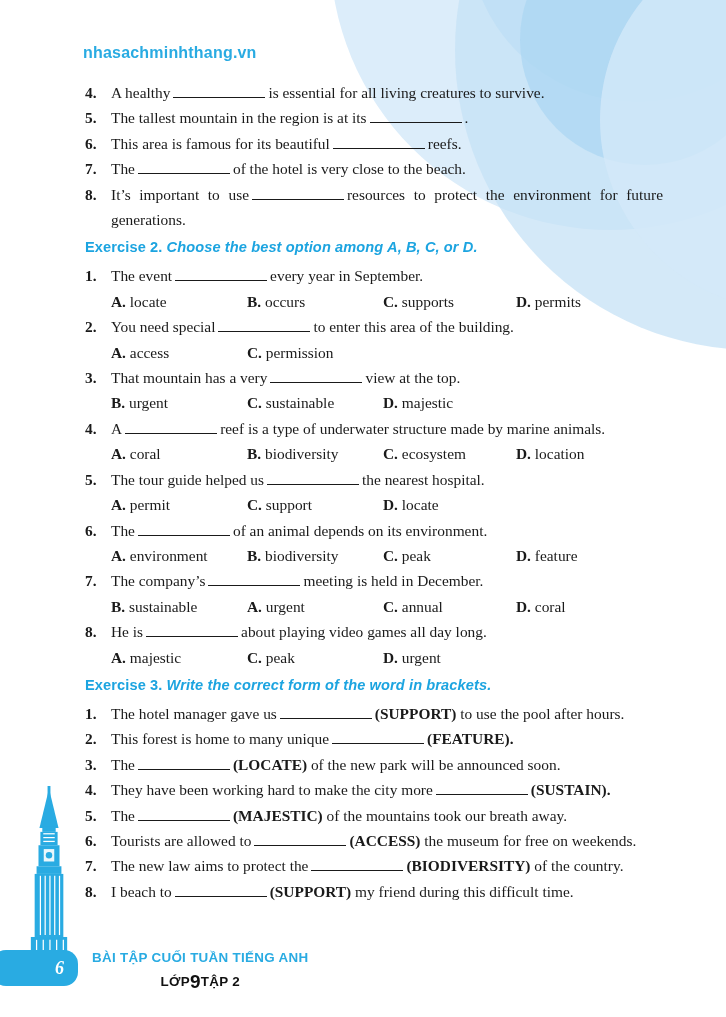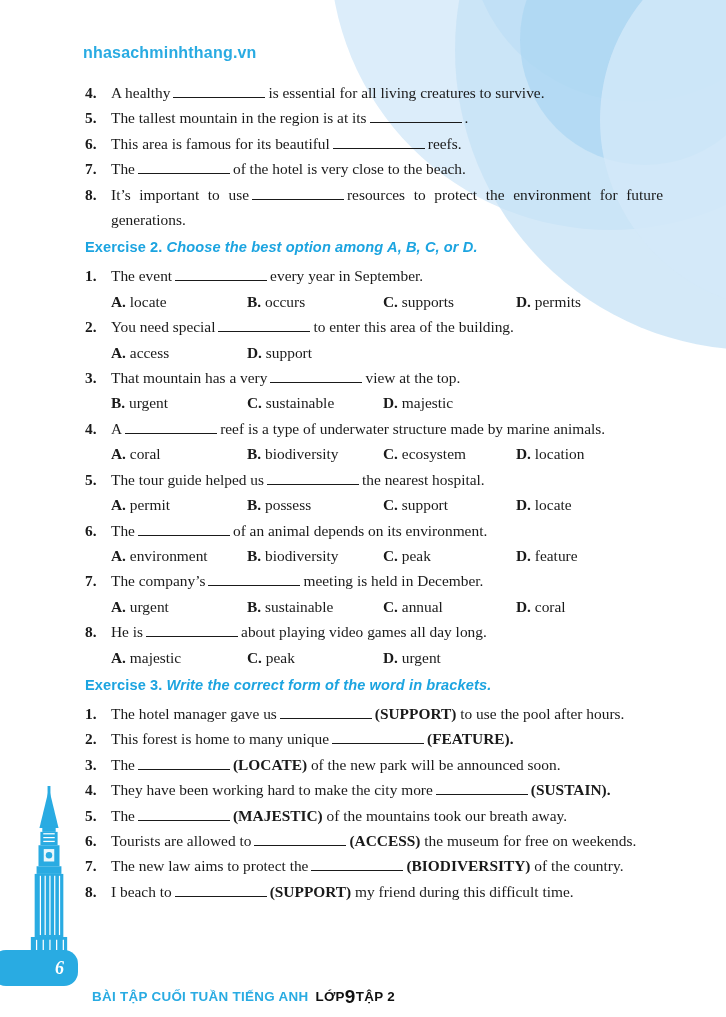--- a/index.html
+++ b/index.html
@@ -53,24 +53,24 @@
   
   .page-pill{
     position:absolute; left:-8px; top:950px; width:86px; height:36px;
     background:#29ABE2; border-radius:14px; z-index:2;
     display:flex; align-items:center; justify-content:flex-end;
     padding-right:14px; box-sizing:border-box;
     color:#fff; font-family:"Liberation Serif", serif;
     font-weight:bold; font-style:italic; font-size:18px;
   }
   .footer-title{
-    position:absolute; left:92px; top:978px; height:36px; z-index:2;
+    position:absolute; left:92px; top:950px; height:36px; z-index:2;
     display:flex; align-items:center; gap:7px;
     font-family:"Liberation Sans", sans-serif; font-weight:800;
-    font-size:13.4px; letter-spacing:.3px; white-space:nowrap;
+    font-size:13.4px; letter-spacing:.3px; white-space:nowrap;flex-direction:column;
   }
   .f-cyan{color:#29ABE2;}
   .f-black{color:#111; display:flex; align-items:center; }
   .f-nine{font-size:19px; font-weight:900; line-height:1;}
 </style>
 </head>
 <body>
 
 <div class="page">
 
@@ -120,21 +120,21 @@
       <span class="opt"><b>C.</b> <span>supports</span></span>
       <span class="opt"><b>D.</b> <span>permits</span></span>
     </div>
 
     <div class="q-row">
       <span class="q-num">2.</span>
       <span class="q-text"><span>You need special</span><span class="blank"></span><span>to enter this area of the building.</span></span>
     </div>
     <div class="opt-row">
       <span class="opt"><b>A.</b> <span>access</span></span>
-      <span class="opt"><b>D.</b> <span>support</span></span>
+      <span class="opt"><b>C.</b> <span>permission</span></span>
     </div>
 
     <div class="q-row">
       <span class="q-num">3.</span>
       <span class="q-text"><span>That mountain has a very</span><span class="blank"></span><span>view at the top.</span></span>
     </div>
     <div class="opt-row">
       <span class="opt"><b>B.</b> <span>urgent</span></span>
       <span class="opt"><b>C.</b> <span>sustainable</span></span>
       <span class="opt"><b>D.</b> <span>majestic</span></span>
@@ -150,43 +150,42 @@
       <span class="opt"><b>C.</b> <span>ecosystem</span></span>
       <span class="opt"><b>D.</b> <span>location</span></span>
     </div>
 
     <div class="q-row">
       <span class="q-num">5.</span>
       <span class="q-text"><span>The tour guide helped us</span><span class="blank"></span><span>the nearest hospital.</span></span>
     </div>
     <div class="opt-row">
       <span class="opt"><b>A.</b> <span>permit</span></span>
-      <span class="opt"><b>B.</b> <span>possess</span></span>
       <span class="opt"><b>C.</b> <span>support</span></span>
       <span class="opt"><b>D.</b> <span>locate</span></span>
     </div>
 
     <div class="q-row">
       <span class="q-num">6.</span>
       <span class="q-text"><span>The</span><span class="blank"></span><span>of an animal depends on its environment.</span></span>
     </div>
     <div class="opt-row">
       <span class="opt"><b>A.</b> <span>environment</span></span>
       <span class="opt"><b>B.</b> <span>biodiversity</span></span>
       <span class="opt"><b>C.</b> <span>peak</span></span>
       <span class="opt"><b>D.</b> <span>feature</span></span>
     </div>
 
     <div class="q-row">
       <span class="q-num">7.</span>
       <span class="q-text"><span>The company’s</span><span class="blank"></span><span>meeting is held in December.</span></span>
     </div>
     <div class="opt-row">
+      <span class="opt"><b>B.</b> <span>sustainable</span></span>
       <span class="opt"><b>A.</b> <span>urgent</span></span>
-      <span class="opt"><b>B.</b> <span>sustainable</span></span>
       <span class="opt"><b>C.</b> <span>annual</span></span>
       <span class="opt"><b>D.</b> <span>coral</span></span>
     </div>
 
     <div class="q-row">
       <span class="q-num">8.</span>
       <span class="q-text"><span>He is</span><span class="blank"></span><span>about playing video games all day long.</span></span>
     </div>
     <div class="opt-row">
       <span class="opt"><b>A.</b> <span>majestic</span></span>

